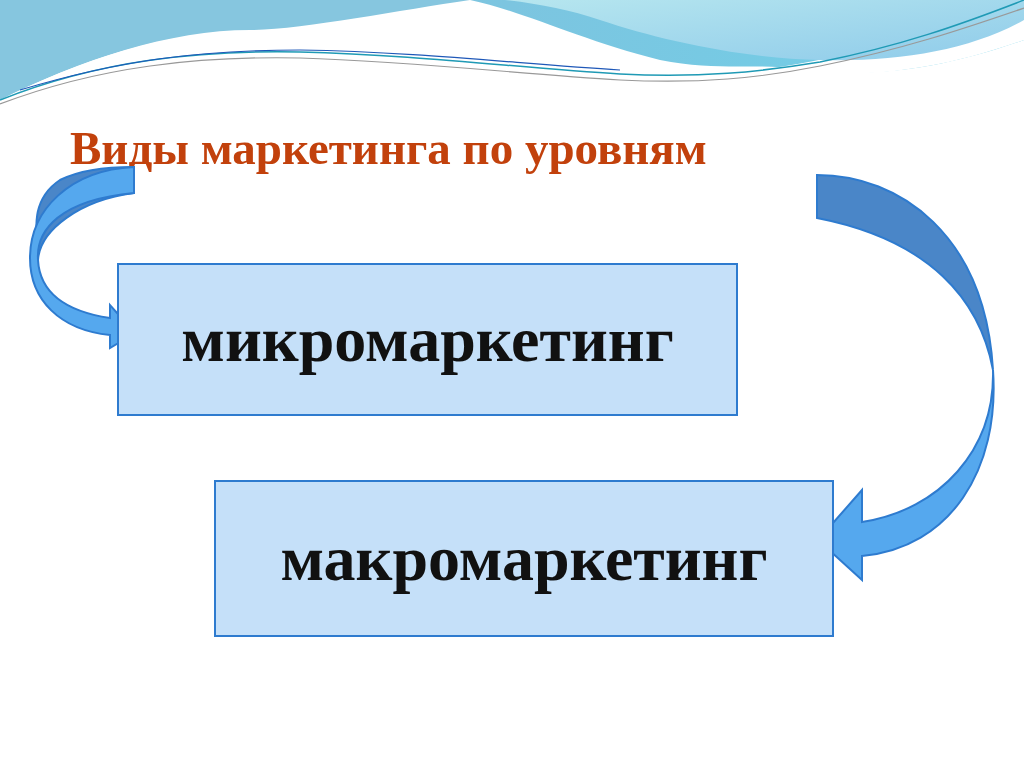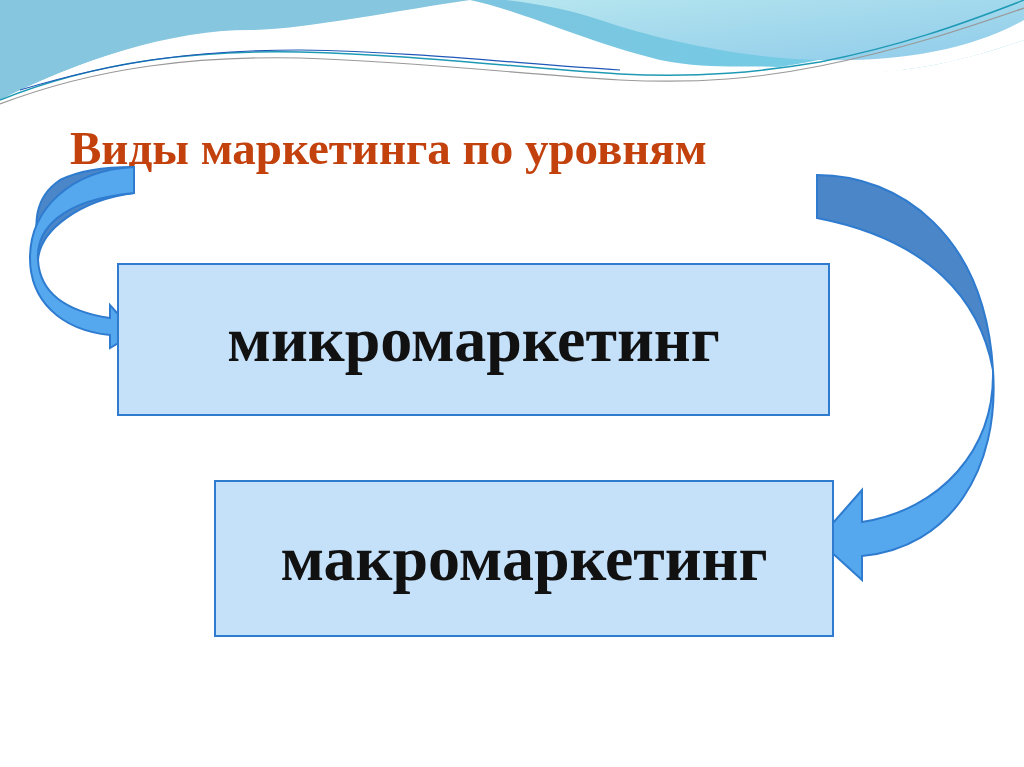--- a/index.html
+++ b/index.html
@@ -10,21 +10,21 @@
     position:absolute; left:70px; top:108px; width:900px;
     font-family:"Liberation Serif", "DejaVu Serif", serif;
     font-weight:bold; font-size:47px; color:#c2410c; white-space:nowrap;margin-top:13px;
   }
   .box {
     position:absolute; background:#c5e0f9; border:2px solid #2e7bcf;
     display:flex; align-items:center; justify-content:center;
     font-family:"Liberation Serif", "DejaVu Serif", serif;
     font-weight:bold; font-size:64px; color:#111; box-sizing:border-box;
   }
-  .box-micro { left:117px; top:263px; width:713px; height:153px; }
+  .box-micro { left:117px; top:263px; width:621px; height:153px; }
   .box-macro { left:214px; top:480px; width:620px; height:157px; }
   .arrows { position:absolute; left:0; top:0; width:1024px; height:767px; pointer-events:none; }
 </style>
 </head>
 <body>
 
 <div class="slide">
 
   <svg class="header-waves" viewBox="0 0 1024 120" preserveAspectRatio="none">
     <defs>

